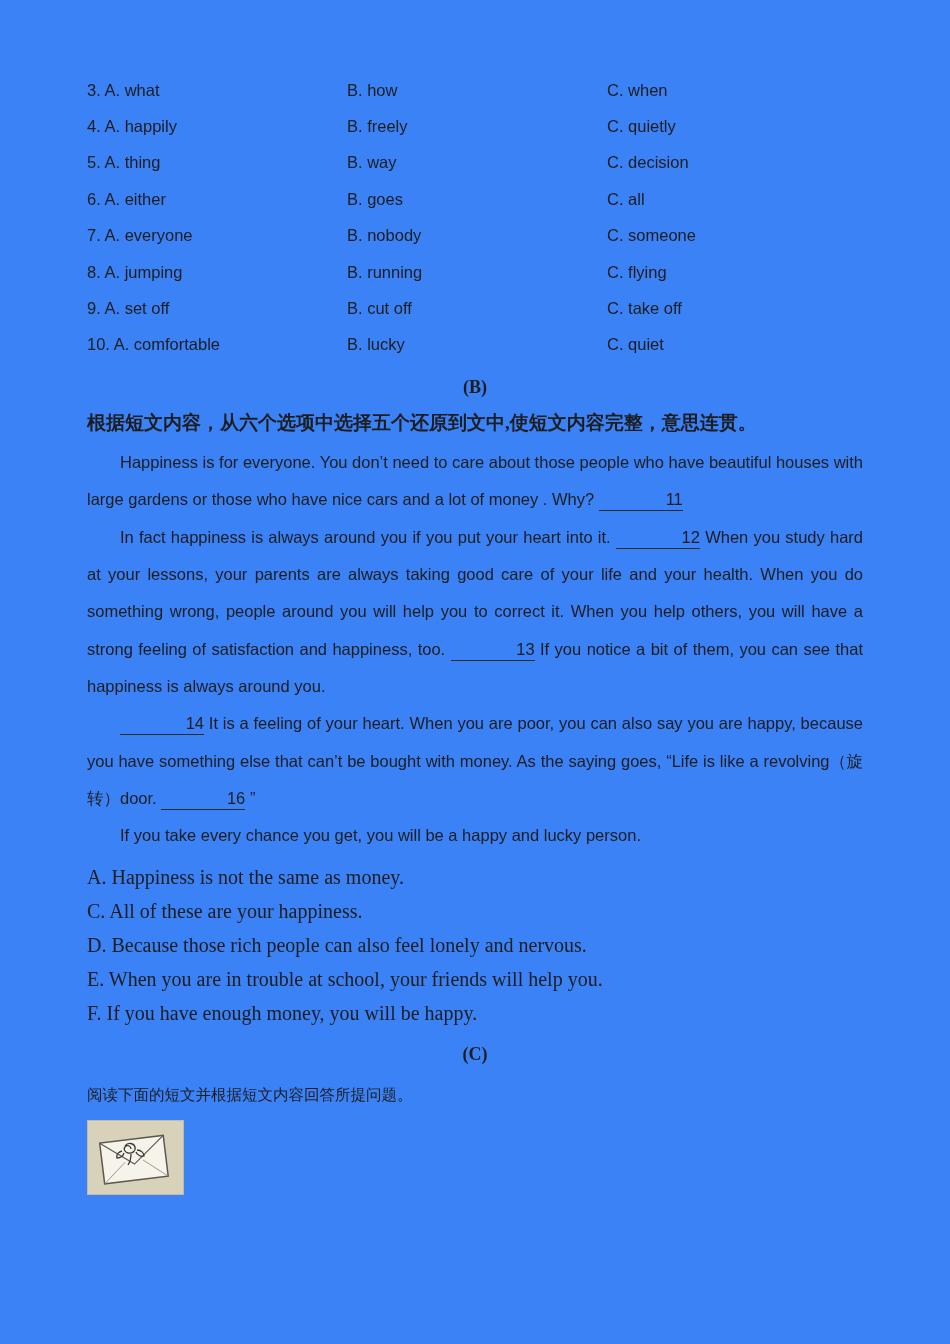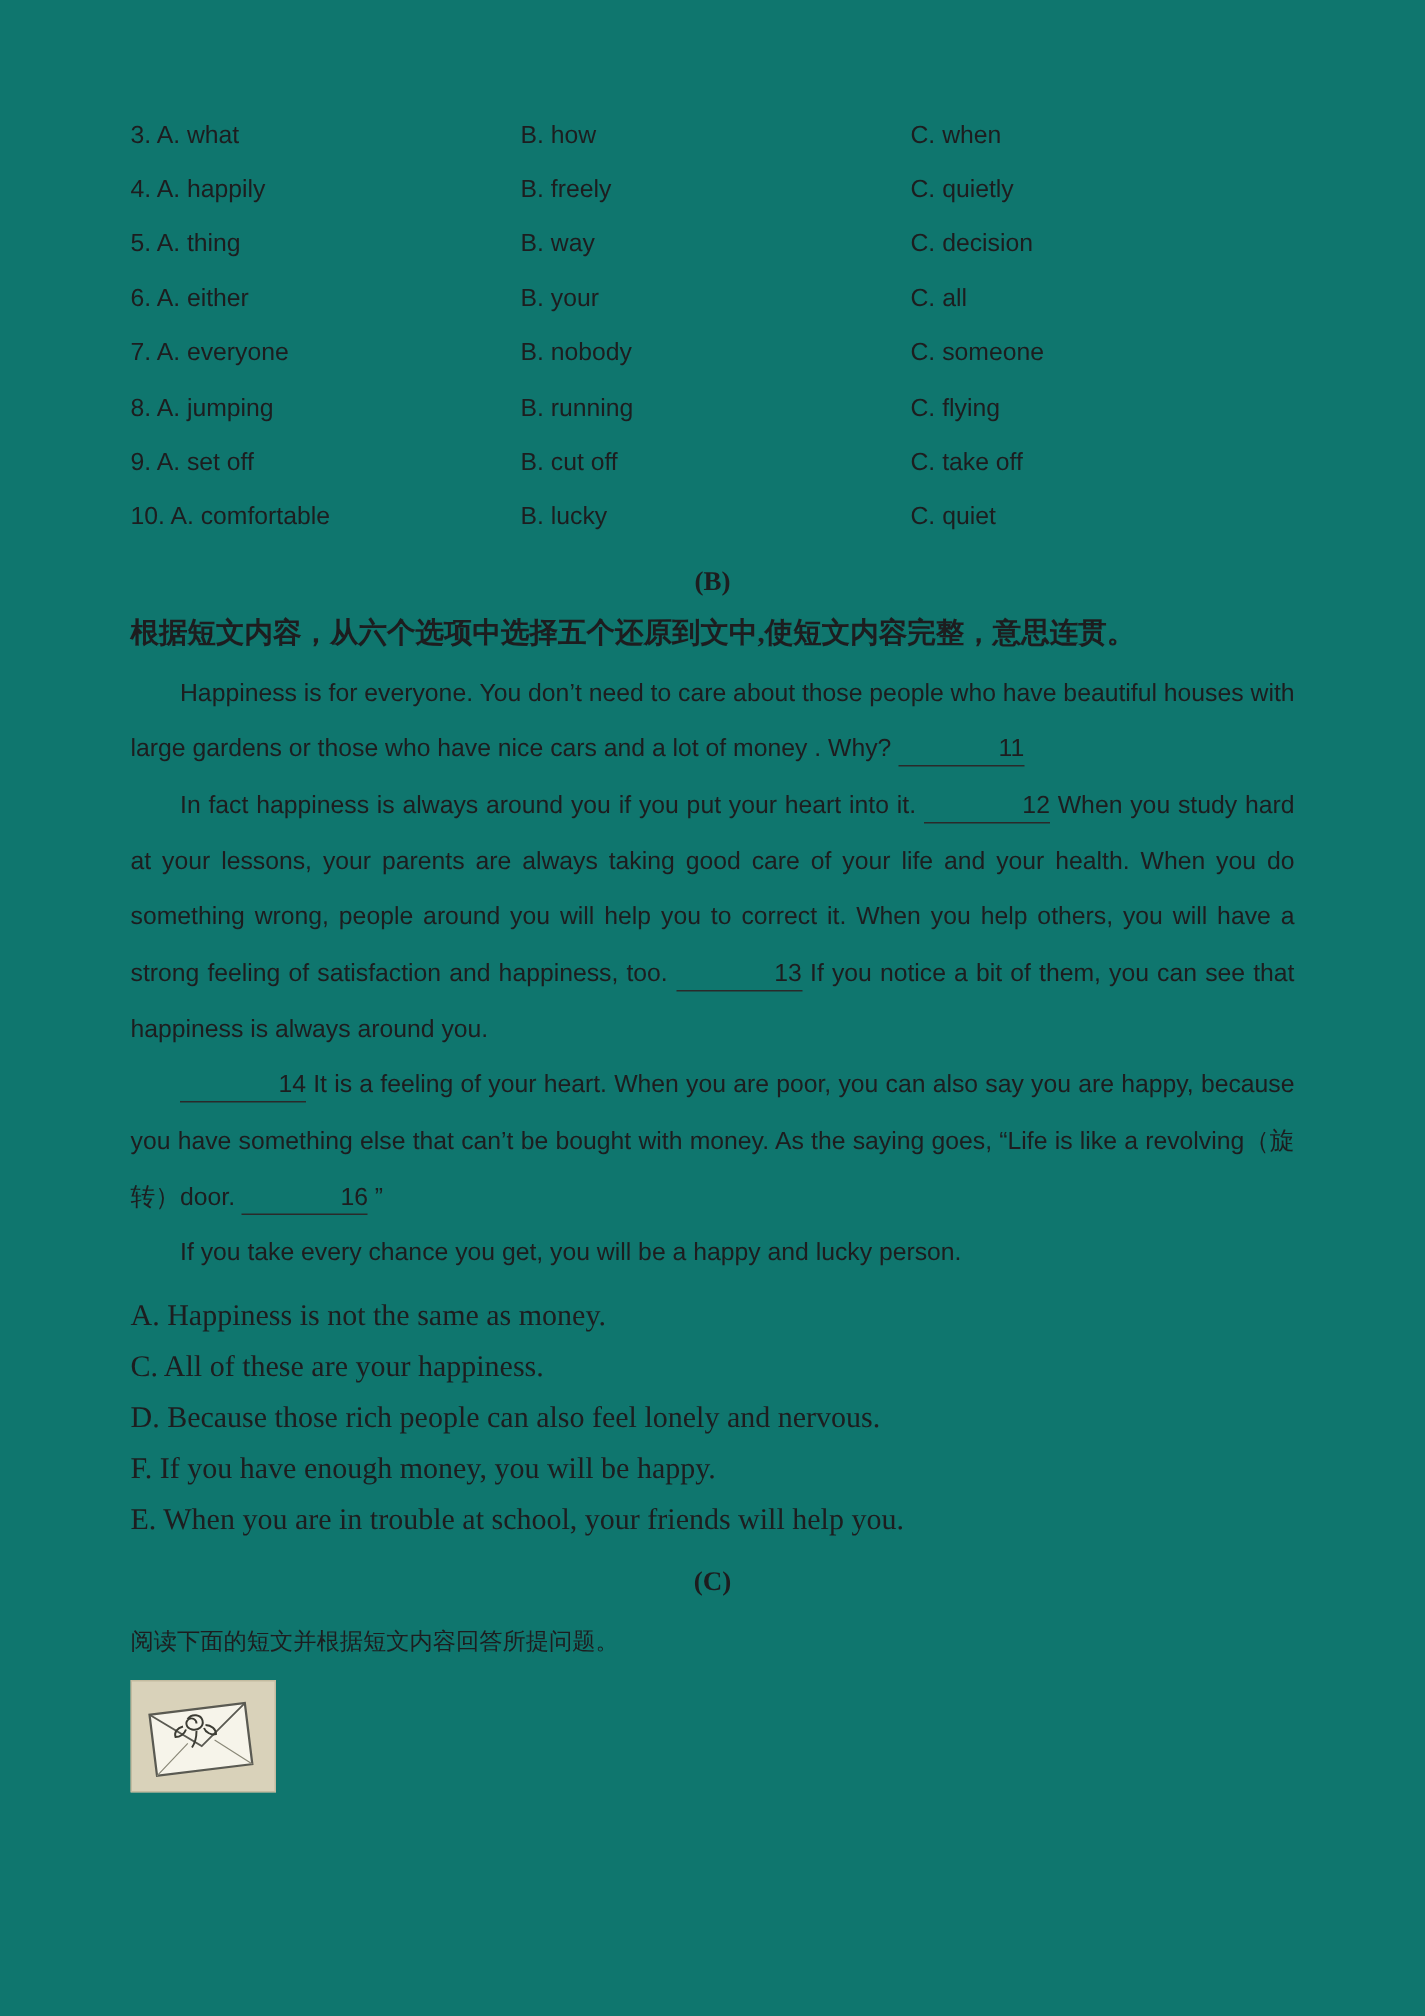--- a/index.html
+++ b/index.html
@@ -1,21 +1,21 @@
 <!DOCTYPE html>
 <html><head>
 <meta charset="utf-8">
 <style>
   * { box-sizing: border-box; }
   html, body { margin: 0; padding: 0; background: #ffffff; }
   .page {
     position: relative;
     width: 950px;
     height: 1344px;
-    background: #0f766e;
+    background: #3b82f6;
     color: #1d1d1f;
     font-family: "Liberation Sans", sans-serif;
     overflow: hidden;
   }
   .content { padding: 72px 87px 0 87px; }
 
   
   .choice-row {
     display: flex;
     height: 36.4px;
@@ -103,21 +103,21 @@
       </div>
 
       <div class="choice-row">
         <div class="c1"><span>5.</span> <span>A. thing</span></div>
         <div class="c2">B. way</div>
         <div class="c3">C. decision</div>
       </div>
 
       <div class="choice-row">
         <div class="c1"><span>6.</span> <span>A. either</span></div>
-        <div class="c2">B. your</div>
+        <div class="c2">B. goes</div>
         <div class="c3">C. all</div>
       </div>
 
       <div class="choice-row">
         <div class="c1"><span>7.</span> <span>A. everyone</span></div>
         <div class="c2">B. nobody</div>
         <div class="c3">C. someone</div>
       </div>
 
       <div class="choice-row">
@@ -150,22 +150,22 @@
 
       <p><span class="blank"><span>14</span></span> <span>It is a feeling of your heart. When you are poor, you can also say you are happy, because you have something else that can’t be bought with money. As the saying goes, “Life is like a revolving（旋转）door.</span> <span class="blank"><span>16</span></span> <span>”</span></p>
 
       <p><span>If you take every chance you get, you will be a happy and lucky person.</span></p>
     </div>
 
     <div class="options-list">
       <p>A. Happiness is not the same as money.</p>
       <p>C. All of these are your happiness.</p>
       <p>D. Because those rich people can also feel lonely and nervous.</p>
+      <p>E. When you are in trouble at school, your friends will help you.</p>
       <p>F. If you have enough money, you will be happy.</p>
-      <p>E. When you are in trouble at school, your friends will help you.</p>
     </div>
 
     <div class="section-title">(C)</div>
     <div class="instruction-c">阅读下面的短文并根据短文内容回答所提问题。</div>
 
     <div class="letter-img-wrap">
       <svg width="97" height="75" viewBox="0 0 97 75" aria-hidden="true">
         <rect x="0" y="0" width="97" height="75" fill="#d9d2ba"></rect>
         <rect x="0" y="0" width="97" height="75" fill="none" stroke="#c3bba0" stroke-width="2"></rect>
         <g transform="rotate(-7 48 40)">

